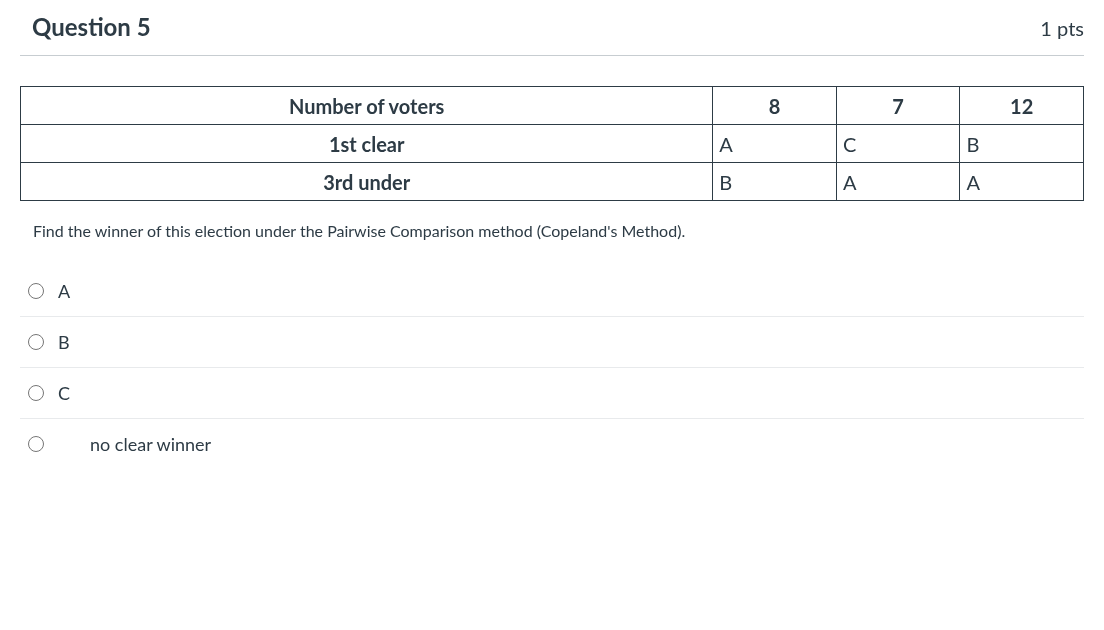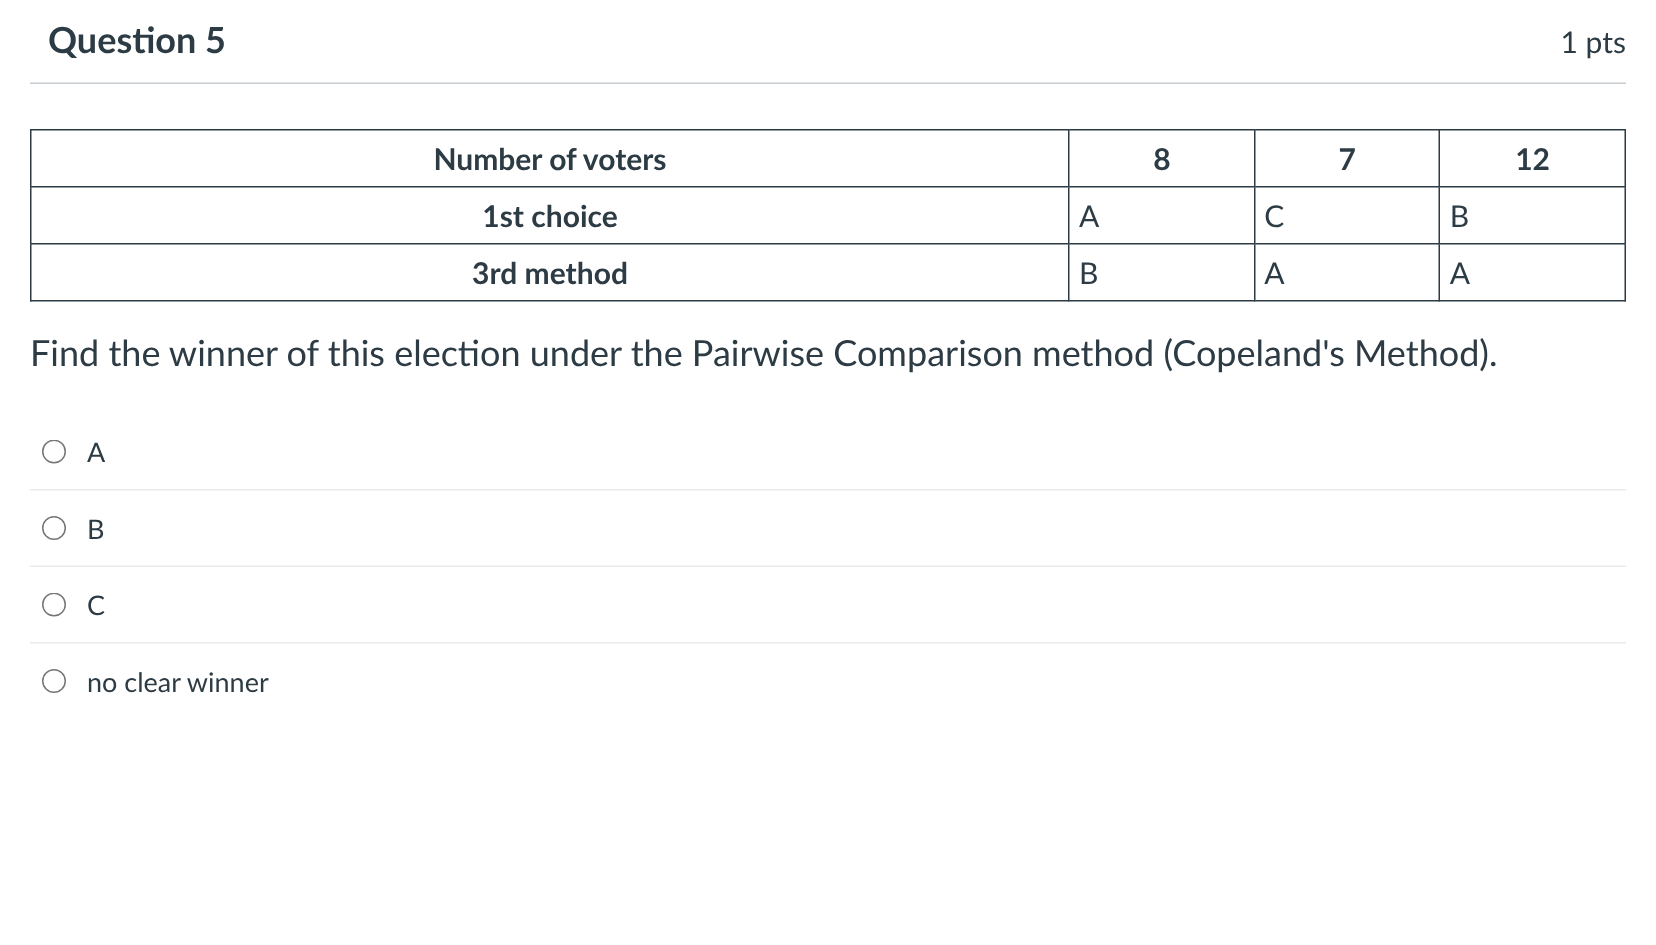--- a/index.html
+++ b/index.html
@@ -55,38 +55,38 @@
     text-align: center;
     font-weight: 700;
   }
   table.pref .val {
     text-align: left;
   }
   table.pref col.labelcol { width: 65%; }
   table.pref col.datacol { width: 11.6%; }
 
   .prompt {
-    font-size: 24px;
+    font-size: 16px;
     color: #2d3b45;
-    margin: 18px 0 26px 0;
+    margin: 18px 0 26px 13px;
   }
   .options {
     display: flex;
     flex-direction: column;
   }
   .option {
     display: flex;
     align-items: center;
     padding: 14px 6px;
     border-bottom: 1px solid #e8eaec;
     font-size: 18px;
     color: #2d3b45;
     cursor: pointer;
   }
-  .option:last-child { border-bottom: none; }
+  .option:last-child { border-bottom: none; gap: 32px; }
   .option input[type="radio"] {
     width: 16px;
     height: 16px;
     margin: 0 14px 0 2px;
     accent-color: #2d3b45;
     cursor: pointer;
   }
 </style>
 </head>
 <body>
@@ -108,27 +108,27 @@
           <col class="datacol">
       </colgroup>
       <tbody>
           <tr>
         <td class="row-label">Number of voters</td>
         <td class="header-num">8</td>
         <td class="header-num">7</td>
         <td class="header-num">12</td>
       </tr>
       <tr>
-        <td class="row-label">1st choice</td>
+        <td class="row-label">1st clear</td>
         <td class="val">A</td>
         <td class="val">C</td>
         <td class="val">B</td>
       </tr>
       <tr>
-        <td class="row-label">3rd method</td>
+        <td class="row-label">3rd under</td>
         <td class="val">B</td>
         <td class="val">A</td>
         <td class="val">A</td>
       </tr>
     </tbody>
       </table>
 
     <div class="prompt">Find the winner of this election under the Pairwise Comparison method (Copeland's Method).</div>
 
     <div class="options">

